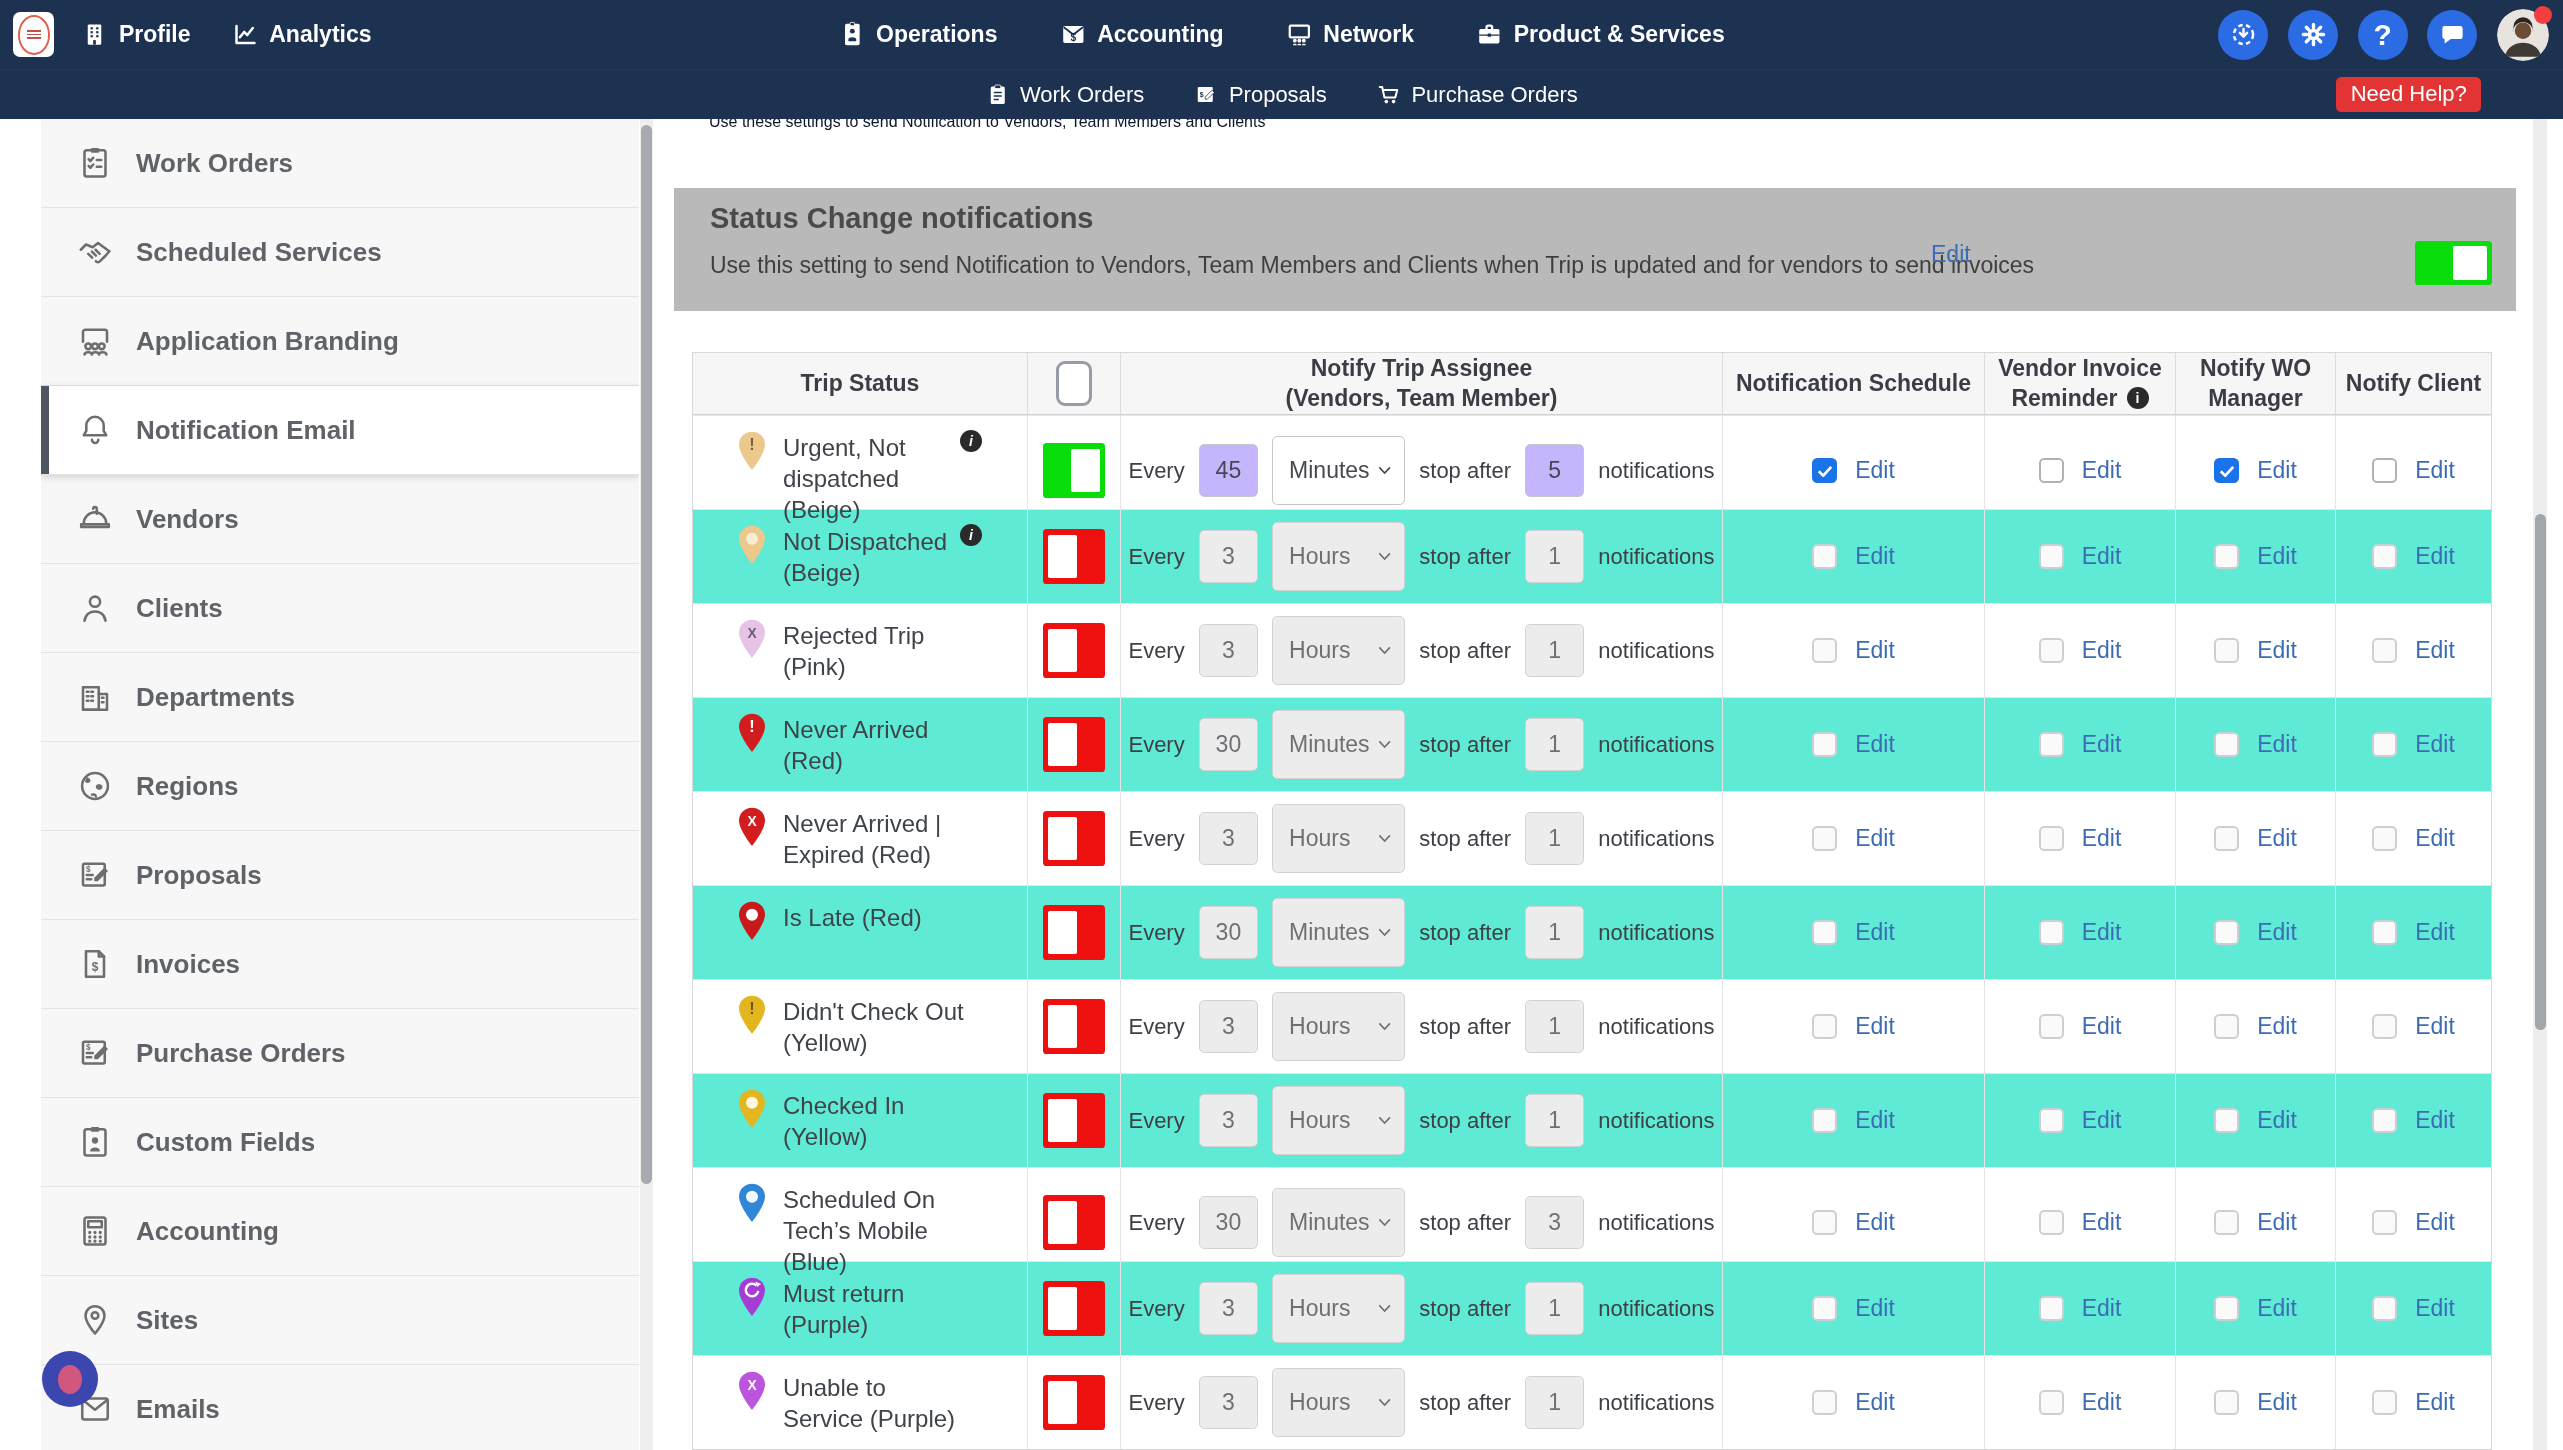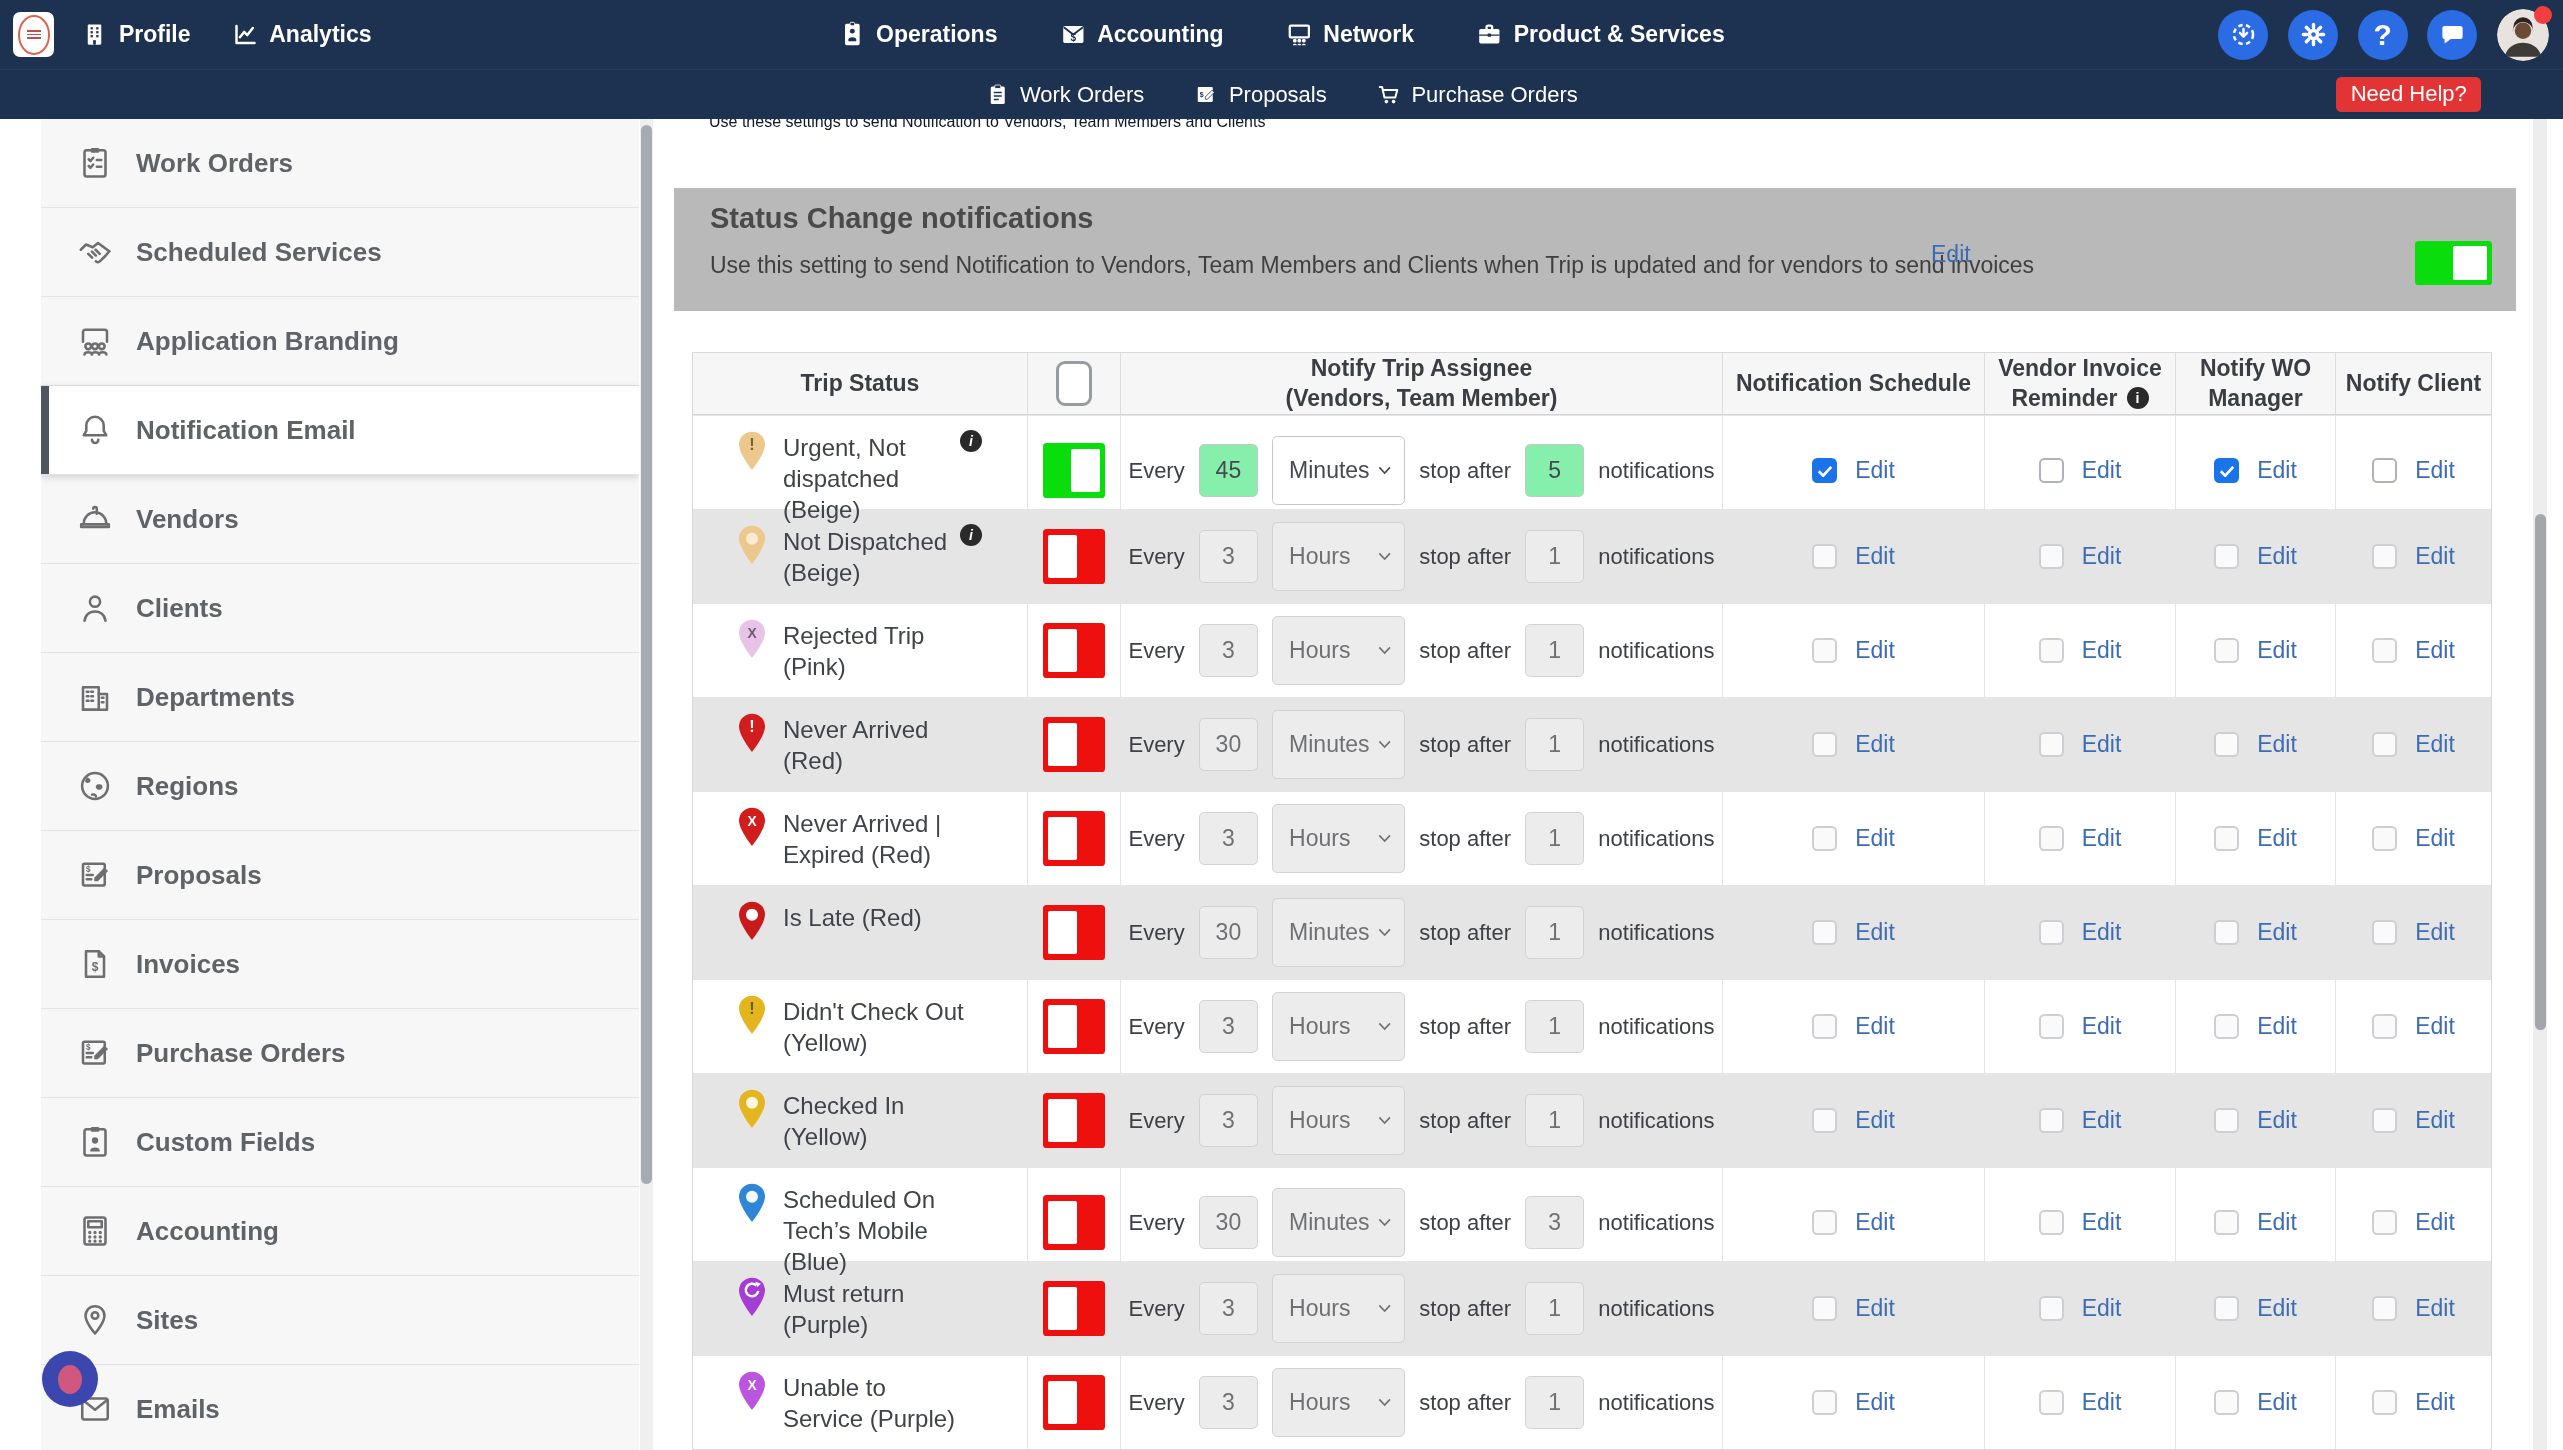--- a/index.html
+++ b/index.html
@@ -57,29 +57,29 @@
   .thead,.trow{display:grid;grid-template-columns:335px 93px 602px 262px 191px 160px 155px}
   .thead{height:61px;background:#f6f6f7;border-bottom:0.9px solid #d2d2d2}
   .hcell{display:flex;flex-direction:column;align-items:center;justify-content:center;border-right:0.9px solid #ddddde;
     font-size:23px;font-weight:700;color:#3a3e44;text-align:center;line-height:1.3}
   .hcell:last-child{border-right:none}
   .mcb{width:30px;height:39px;border:3.6px solid #959ca4;border-radius:9px;background:#fff;cursor:pointer}
   .hinfo,.info{width:22px;height:22px;border-radius:50%;background:#2a2a2a;color:#fff;font-size:14.2px;font-weight:700;
     display:inline-flex;align-items:center;justify-content:center;cursor:pointer}
   .hline{display:flex;align-items:center;gap:9px}
   .trow{height:93px;border-top:0.9px solid #e6e6e7;background:#fff}
-  .trow.alt{background:#e5e5e5}
+  .trow.alt{background:#5eead4}
   .cell{display:flex;align-items:center;justify-content:center;border-right:0.9px solid #e4e4e6;box-sizing:border-box}
   .cell:last-child{border-right:none}
   .c-status{justify-content:flex-start;align-items:flex-start;padding:14.2px 0 0 44px;position:relative}
   .pin{flex:none;margin-right:16px}
   .slabel{max-width:189px;font-size:24px;line-height:1.3;color:#3f434a;padding-top:1.8px}
   .info{position:absolute;right:45px;top:14.2px;font-style:italic}
   .c-sched{gap:14.2px;font-size:22px;color:#3d4045}
-  .num{width:59px;height:53px;border:1.8px solid #c6c6c6;border-radius:5.3px;background:#86efac;display:flex;align-items:center;
+  .num{width:59px;height:53px;border:1.8px solid #c6c6c6;border-radius:5.3px;background:#c4b5fd;display:flex;align-items:center;
     justify-content:center;font-size:23px;color:#46494e;box-sizing:border-box;cursor:text}
   .sel{width:133px;height:69px;border:1.8px solid #c6c6c6;border-radius:5.3px;background:#fff;display:flex;align-items:center;
     justify-content:space-between;padding:0 12.5px 0 16px;font-size:23px;color:#46494e;box-sizing:border-box;cursor:pointer}
   .trow.off .num,.trow.off .sel{background:#ececec;border-color:#d2d2d2;color:#6e7073}
   .c-notify{gap:18px}
   .cb{width:25px;height:25px;border-radius:5.3px;border:2.7px solid #aeb3b9;background:#fff;display:flex;align-items:center;
     justify-content:center;box-sizing:border-box;cursor:pointer;flex:none}
   .cb.checked{background:#1a73e8;border-color:#1a73e8}
   .trow.off .cb{border-color:#ccd0d4;background:#fafafa}
   .edit{font-size:23px;color:#3c6cb5;cursor:pointer}

